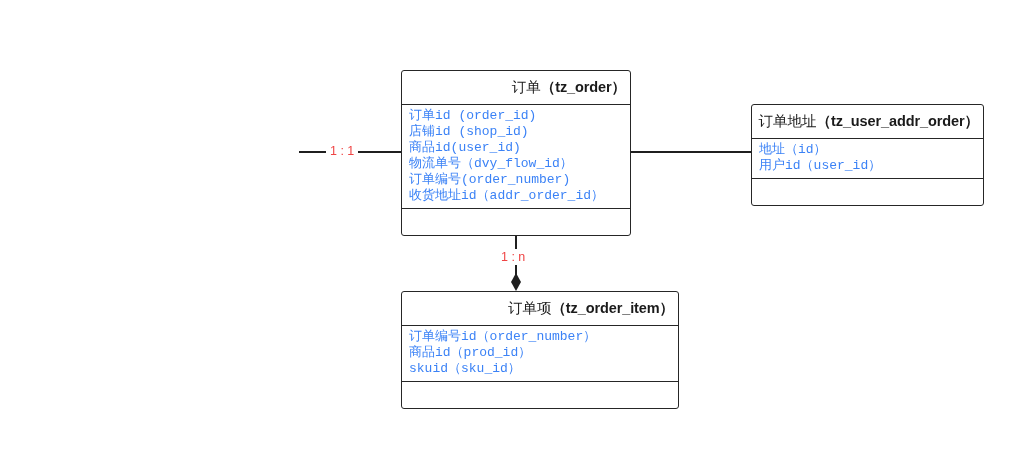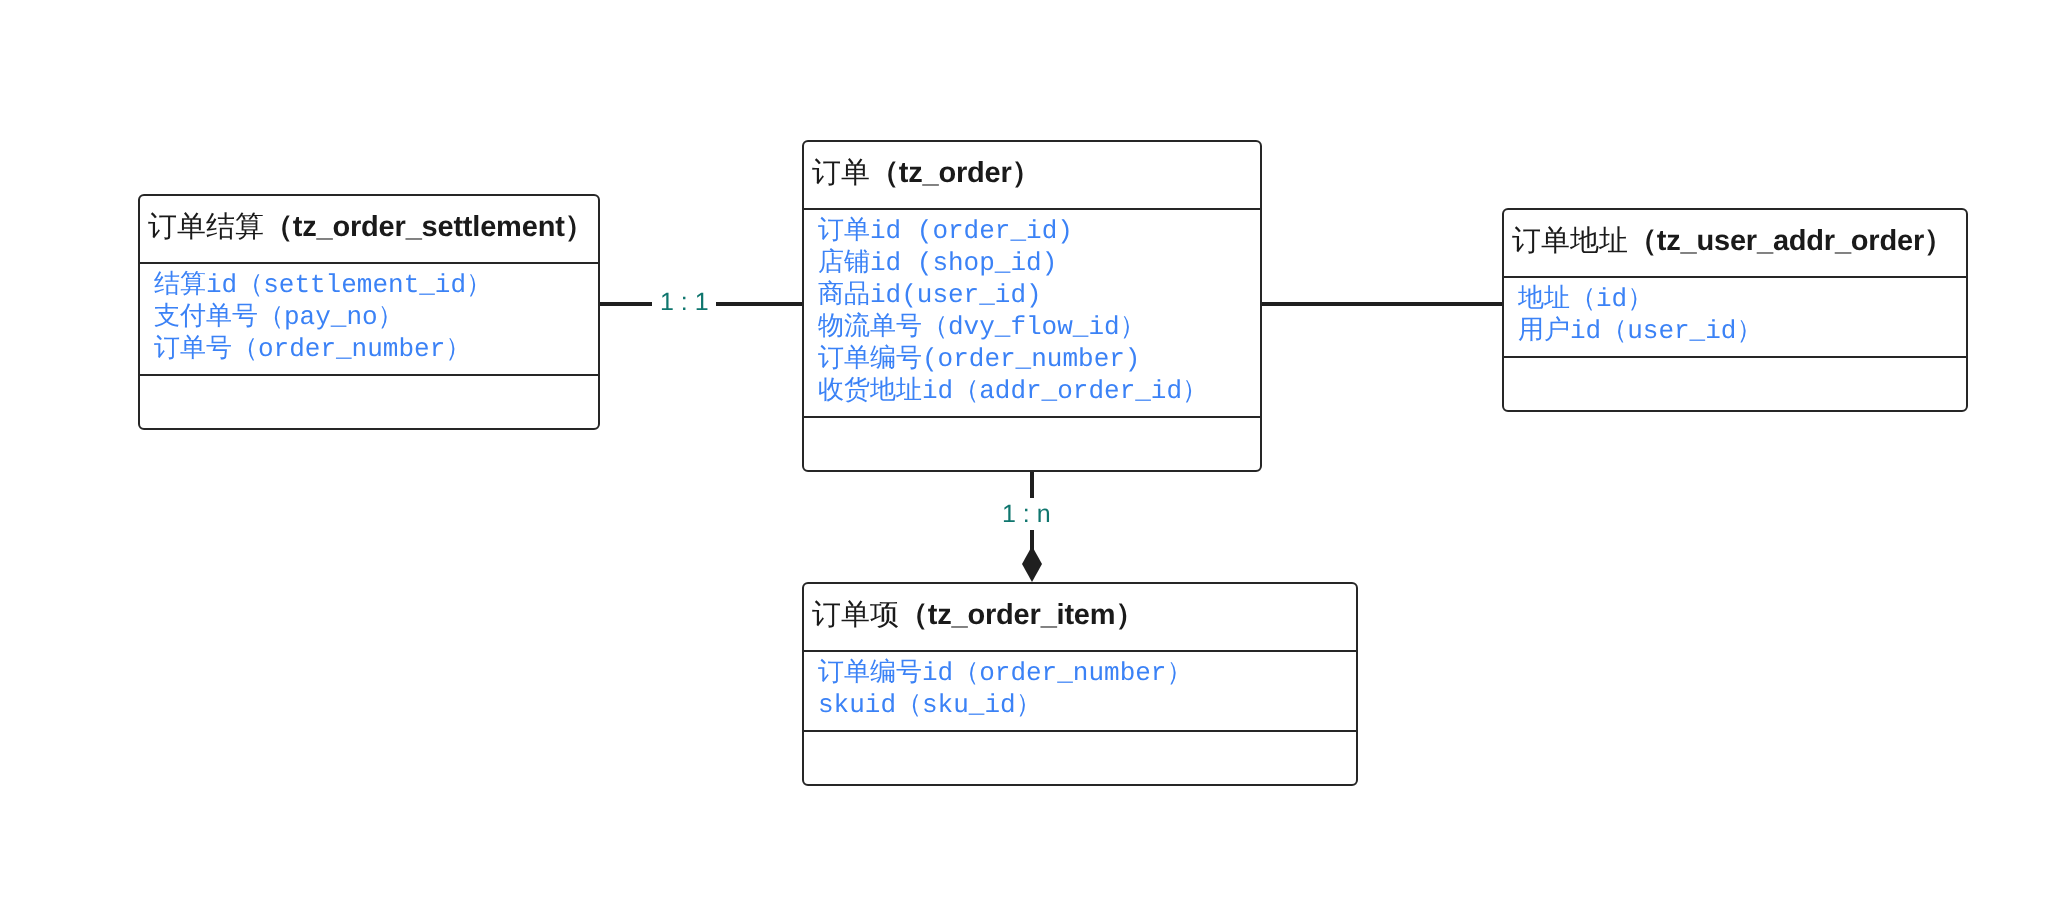--- a/index.html
+++ b/index.html
@@ -24,21 +24,21 @@
     position: absolute;
     box-sizing: border-box;
     background: #ffffff;
     border: 1.6px solid #262626;
     border-radius: 3px;
     z-index: 3;
   }
   .entity-header {
     box-sizing: border-box;
     width: 100%;
-    text-align: left;
+    text-align: right;
     color: #1a1a1a;
     font-size: 14.5px;
     line-height: 1;
     padding: 9px 4px 9px;
     border-bottom: 1.6px solid #262626;
     white-space: nowrap;
   }
   .entity-header .tbl {
     font-weight: bold;
     letter-spacing: -0.1px;
@@ -66,21 +66,21 @@
     background: #1f1f1f;
     z-index: 1;
   }
   .edge-h { height: 1.6px; }
   .edge-v { width: 1.6px; }
 
   .edge-label {
     position: absolute;
     font-size: 12.5px;
     line-height: 14px;
-    color: #0f766e;
+    color: #ef4444;
     background: #ffffff;
     padding: 1px 4px;
     white-space: nowrap;
     z-index: 4;
   }
 
   .diamond {
     position: absolute;
     width: 0;
     height: 0;
@@ -114,31 +114,20 @@
 
   <div class="edge edge-h" style="left:630px; top:151px; width:122px;"></div>
 
   <div class="edge edge-v" style="left:515px; top:224px; height:58px;"></div>
   <div class="edge-label" style="left:497px; top:249px;text-align:right;">1 : n</div>
   <div class="diamond" style="left:511px; top:273px;">
     <span class="d-top"></span>
       <span class="d-bot"></span>
   </div>
 
-  <div class="entity" style="left:69px; top:97px; width:231px;">
-    <div class="entity-header">
-      <span>订单结算</span><span class="tbl">（</span><span class="tbl">tz_order_settlement</span><span class="tbl">）</span>
-    </div>
-    <div class="entity-attrs">
-      <div class="attr-row">结算id（settlement_id）</div>
-      <div class="attr-row">支付单号（pay_no）</div>
-      <div class="attr-row">订单号（order_number）</div>
-    </div>
-    <div class="entity-footer"></div>
-  </div>
 
   <div class="entity" style="left:401px; top:70px; width:230px;">
     <div class="entity-header">
       <span>订单</span><span class="tbl">（</span><span class="tbl">tz_order</span><span class="tbl">）</span>
     </div>
     <div class="entity-attrs">
       <div class="attr-row">订单id (order_id)</div>
       <div class="attr-row">店铺id (shop_id)</div>
       <div class="attr-row">商品id(user_id)</div>
       <div class="attr-row">物流单号（dvy_flow_id）</div>
@@ -158,18 +147,19 @@
     </div>
     <div class="entity-footer"></div>
   </div>
 
   <div class="entity" style="left:401px; top:291px; width:278px;">
     <div class="entity-header">
       <span>订单项</span><span class="tbl">（</span><span class="tbl">tz_order_item</span><span class="tbl">）</span>
     </div>
     <div class="entity-attrs">
       <div class="attr-row">订单编号id（order_number）</div>
+      <div class="attr-row">商品id（prod_id）</div>
       <div class="attr-row">skuid（sku_id）</div>
     </div>
     <div class="entity-footer"></div>
   </div>
 
 </div>
 
 </body></html>

